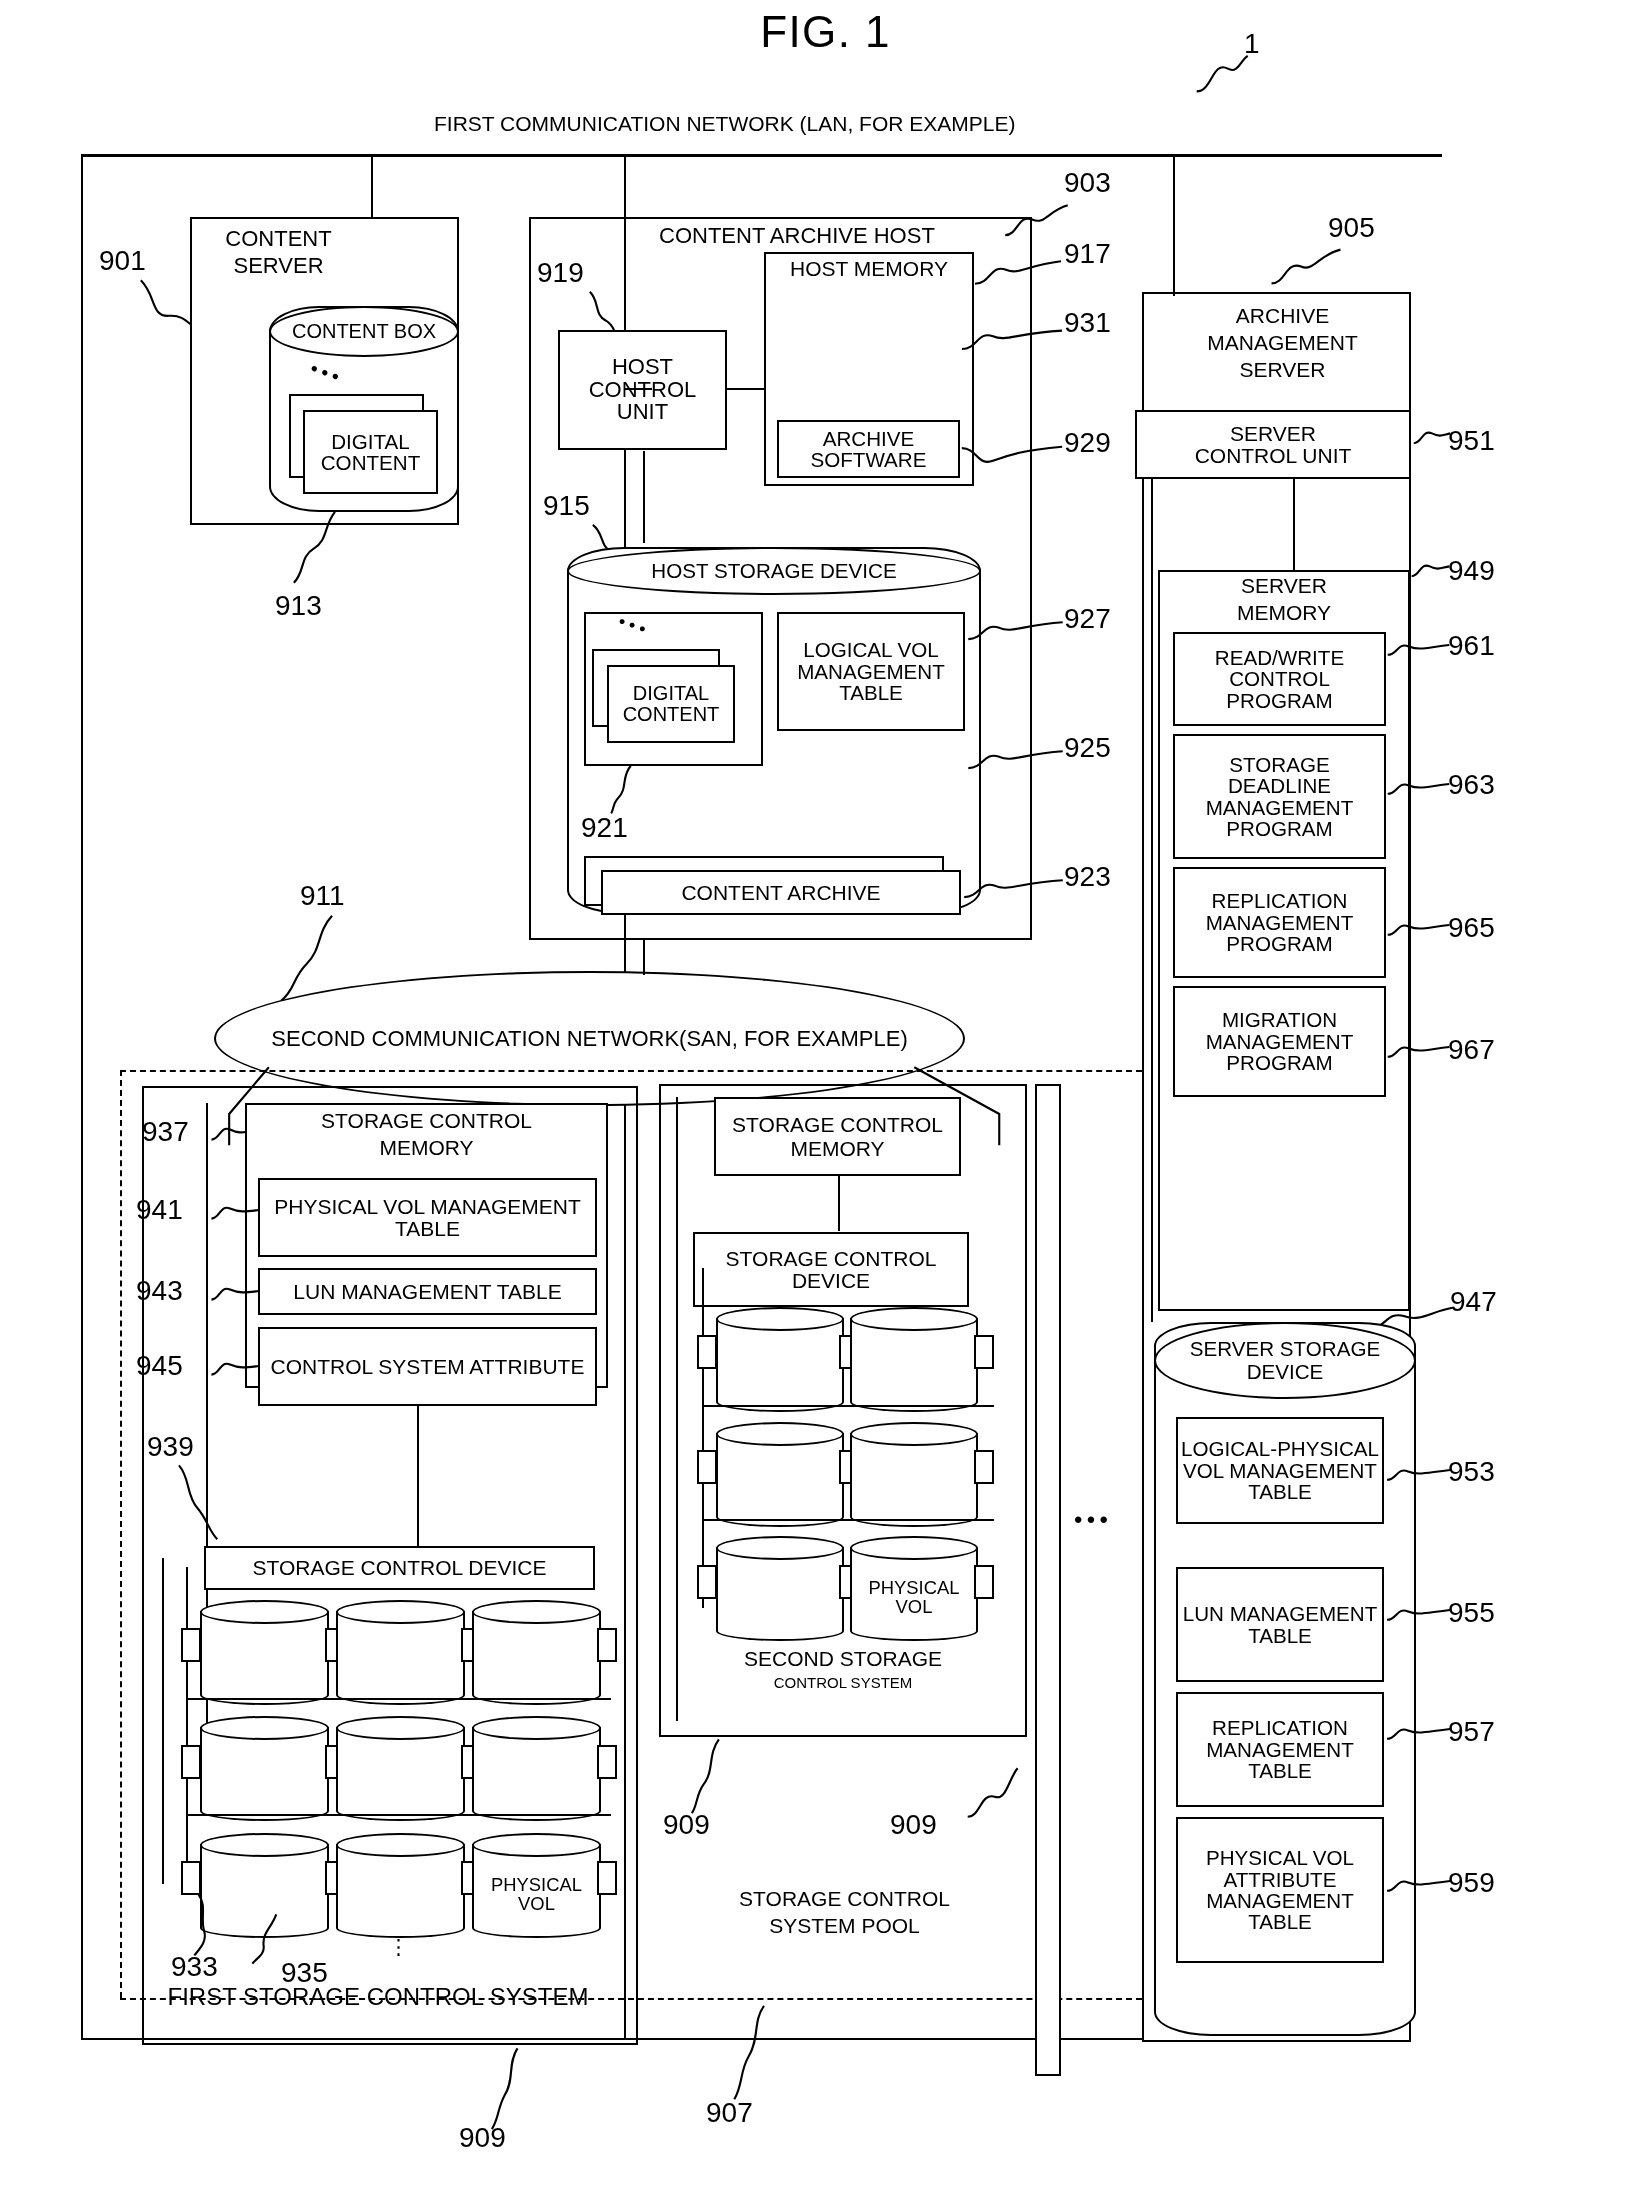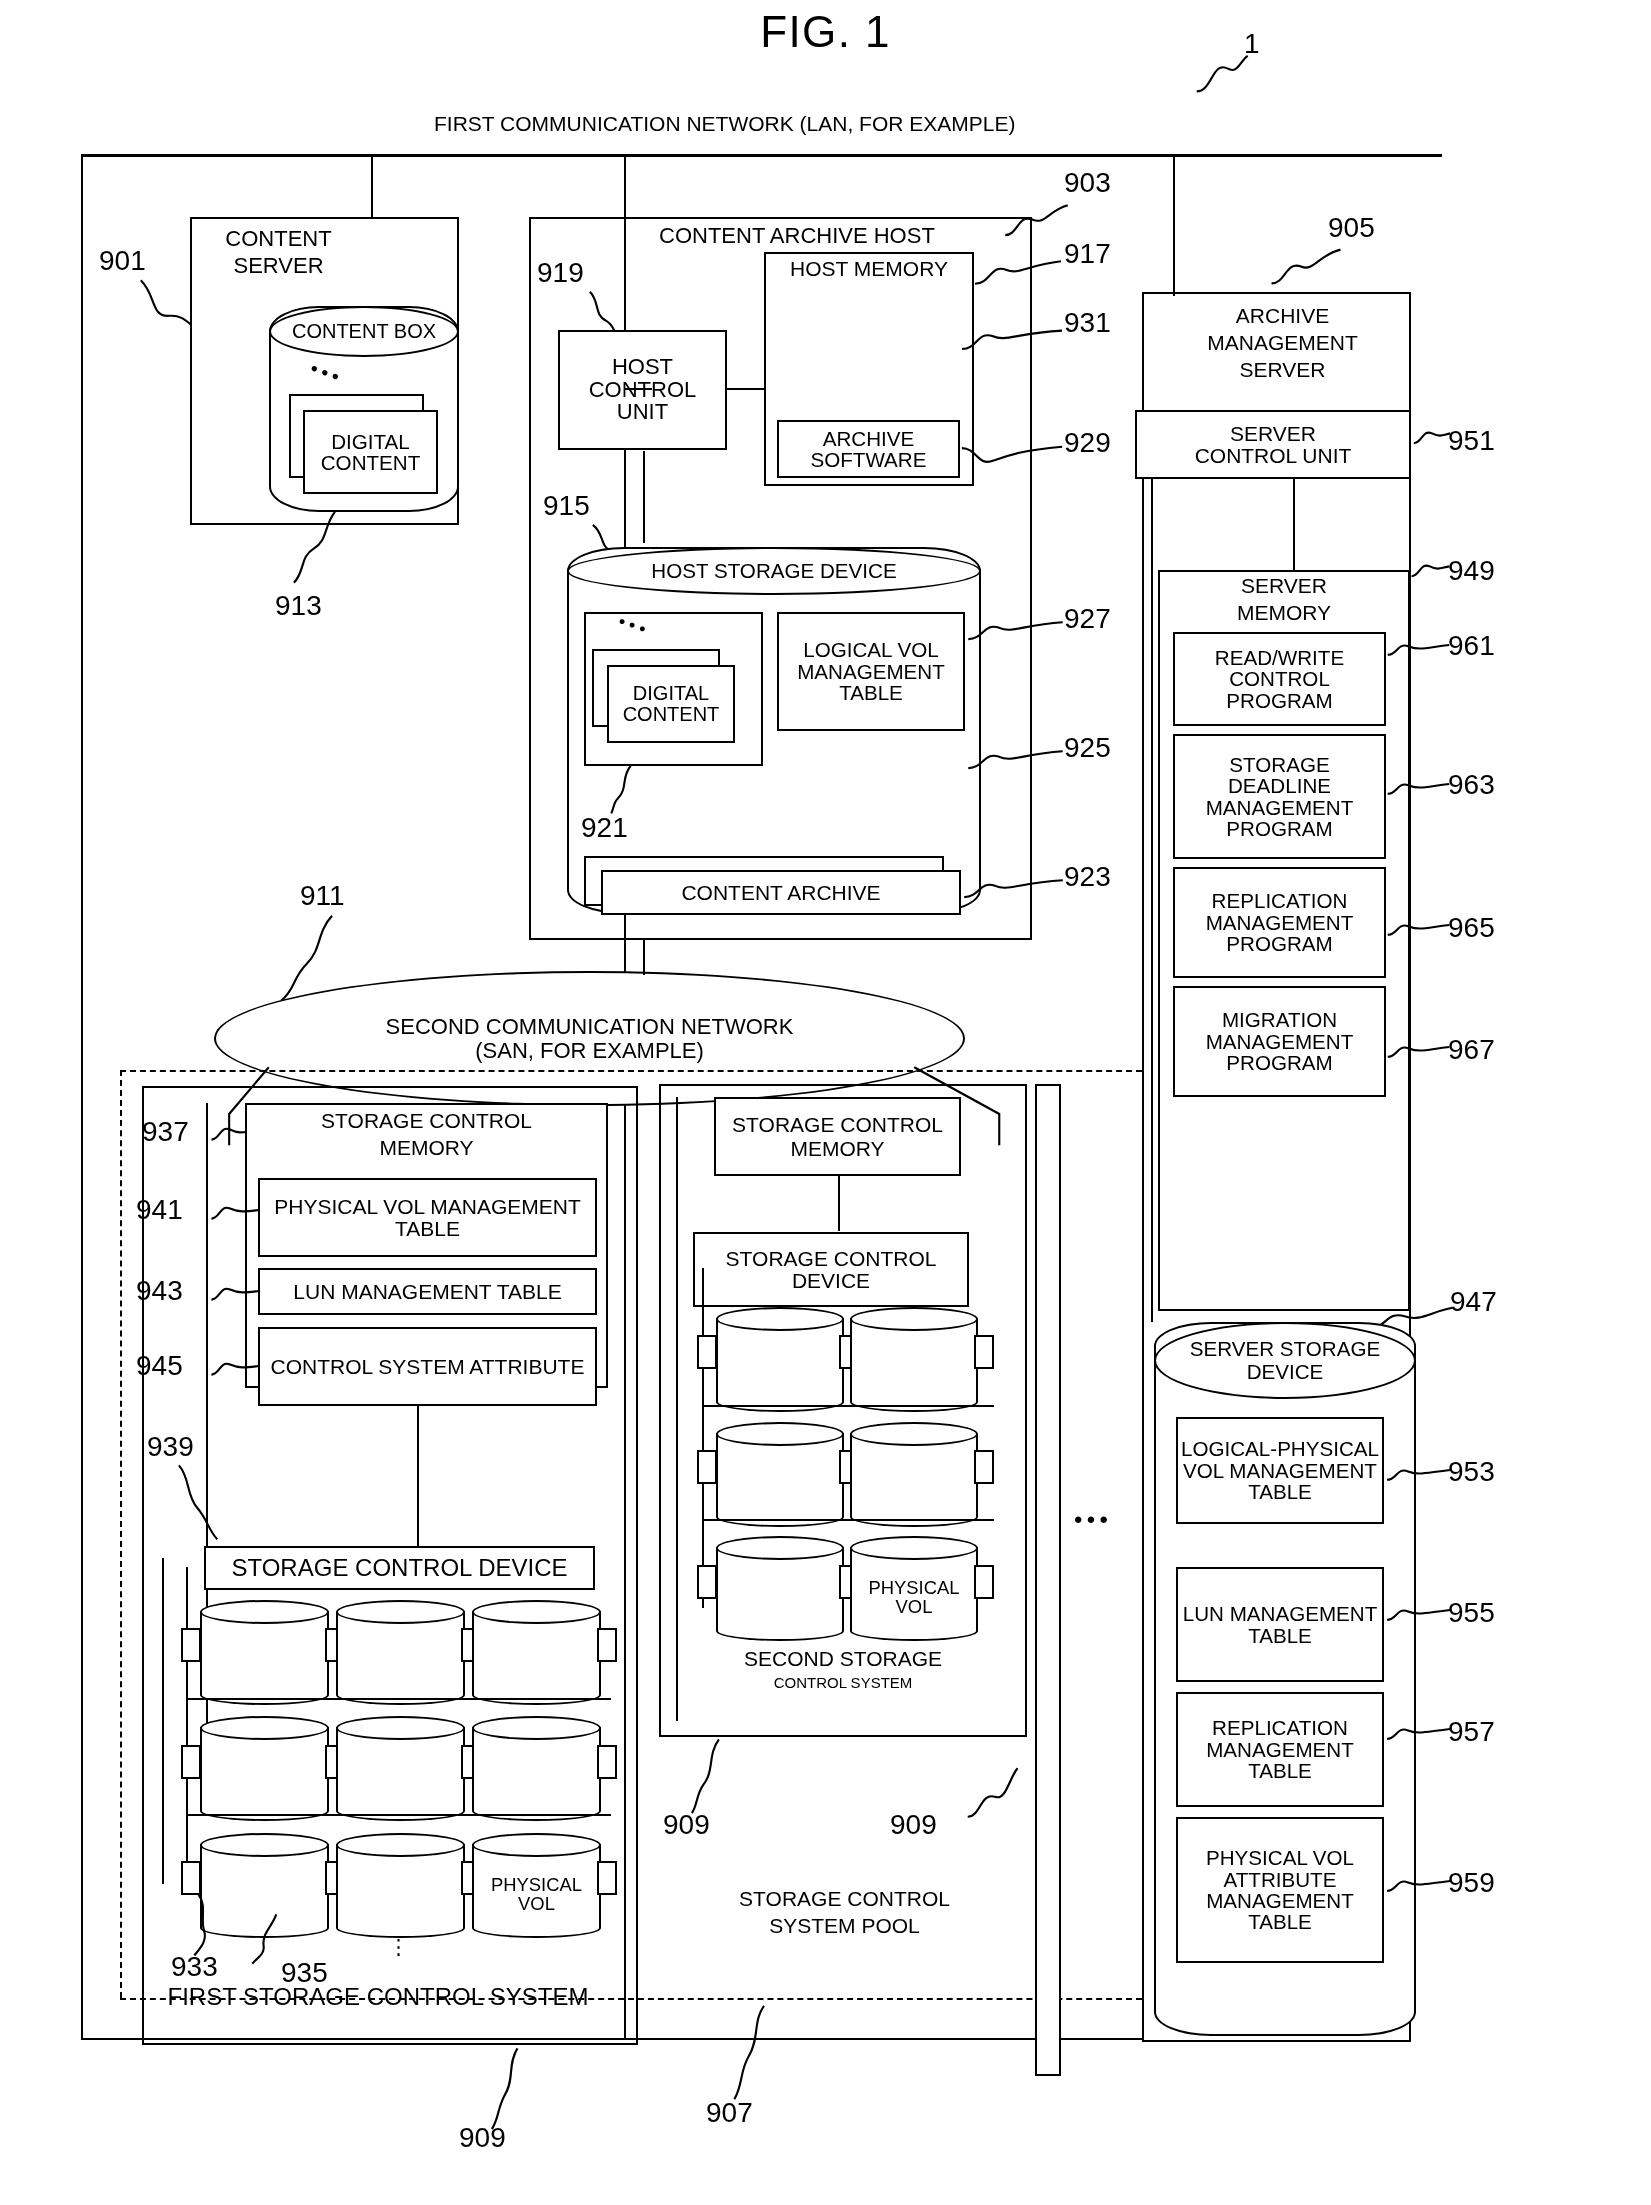--- a/index.html
+++ b/index.html
@@ -350,21 +350,21 @@
   <div class="abs refnum" style="left:1448px; top:1869px;">959</div>
   <svg class="abs" style="left:1385px; top:1874px; width:67px; height:28px;" viewBox="0 0 94 40" width="67" height="28">
     <path d="M2 24 C 16 24, 16 6, 32 12 C 48 18, 56 14, 92 10" stroke="#000" stroke-width="3" fill="none"></path>
   </svg>
 
   <div class="abs refnum" style="left:300px; top:882px;">911</div>
   <svg class="abs" style="left:210px; top:913px; width:128px; height:92px;" viewBox="0 0 180 130" width="128" height="92">
     <path d="M172 4 C 150 28, 158 50, 136 72 C 116 92, 120 108, 100 124" stroke="#000" stroke-width="3" fill="none"></path>
   </svg>
 
-  <div class="ellipse" style="left:214px; top:971px; width:751px; height:135px; flex-direction:column; border-width:2.8px;">
+  <div class="ellipse" style="left:214px; top:971px; width:751px; height:135px; flex-direction:row; border-width:2.8px;">
     <span style="font-size:22px;">SECOND COMMUNICATION NETWORK</span>
     <span style="font-size:22px;">(SAN, FOR EXAMPLE)</span>
   </div>
 
   <div class="abs ln vln" style="left:643px; top:940px; height:35px;"></div>
 
   <svg class="abs" style="left:198px; top:1063px; width:85px; height:85px;" viewBox="0 0 120 120" width="85" height="85">
     <path d="M100 6 L 44 72 L 44 116" stroke="#000" stroke-width="3" fill="none"></path>
   </svg>
   <svg class="abs" style="left:893px; top:1063px; width:170px; height:85px;" viewBox="0 0 240 120" width="170" height="85">
@@ -423,21 +423,21 @@
     <path d="M2 26 C 14 26, 14 6, 28 12 C 42 18, 52 16, 68 14" stroke="#000" stroke-width="3" fill="none"></path>
   </svg>
 
   <div class="abs ln vln" style="left:417px; top:1406px; height:142px;"></div>
   <div class="abs ln vln" style="left:206px; top:1103px; height:624px;"></div>
 
   <div class="abs refnum" style="left:147px; top:1433px;">939</div>
   <svg class="abs" style="left:176px; top:1464px; width:47px; height:78px;" viewBox="0 0 66 110" width="47" height="78">
     <path d="M4 2 C 20 20, 14 44, 30 62 C 44 78, 46 94, 58 106" stroke="#000" stroke-width="3" fill="none"></path>
   </svg>
-  <div class="abs box thick" style="left:204px; top:1546px; width:391px; height:44px; font-size:24px;">
+  <div class="abs box thick" style="left:204px; top:1546px; width:391px; height:44px; font-size:21px;">
     <span>STORAGE CONTROL DEVICE</span>
   </div>
 
   <div class="abs ln vln" style="left:162px; top:1558px; height:326px;"></div>
   <div class="abs ln vln" style="left:186px; top:1567px; height:305px;"></div>
 
   <div class="nub" style="left:181px; top:1628px; width:20px; height:34px;"></div>
   <div class="cyl" style="left:200px; top:1600px; width:129px; height:105px;">
     <div class="body"></div>
       <div class="top"></div>

